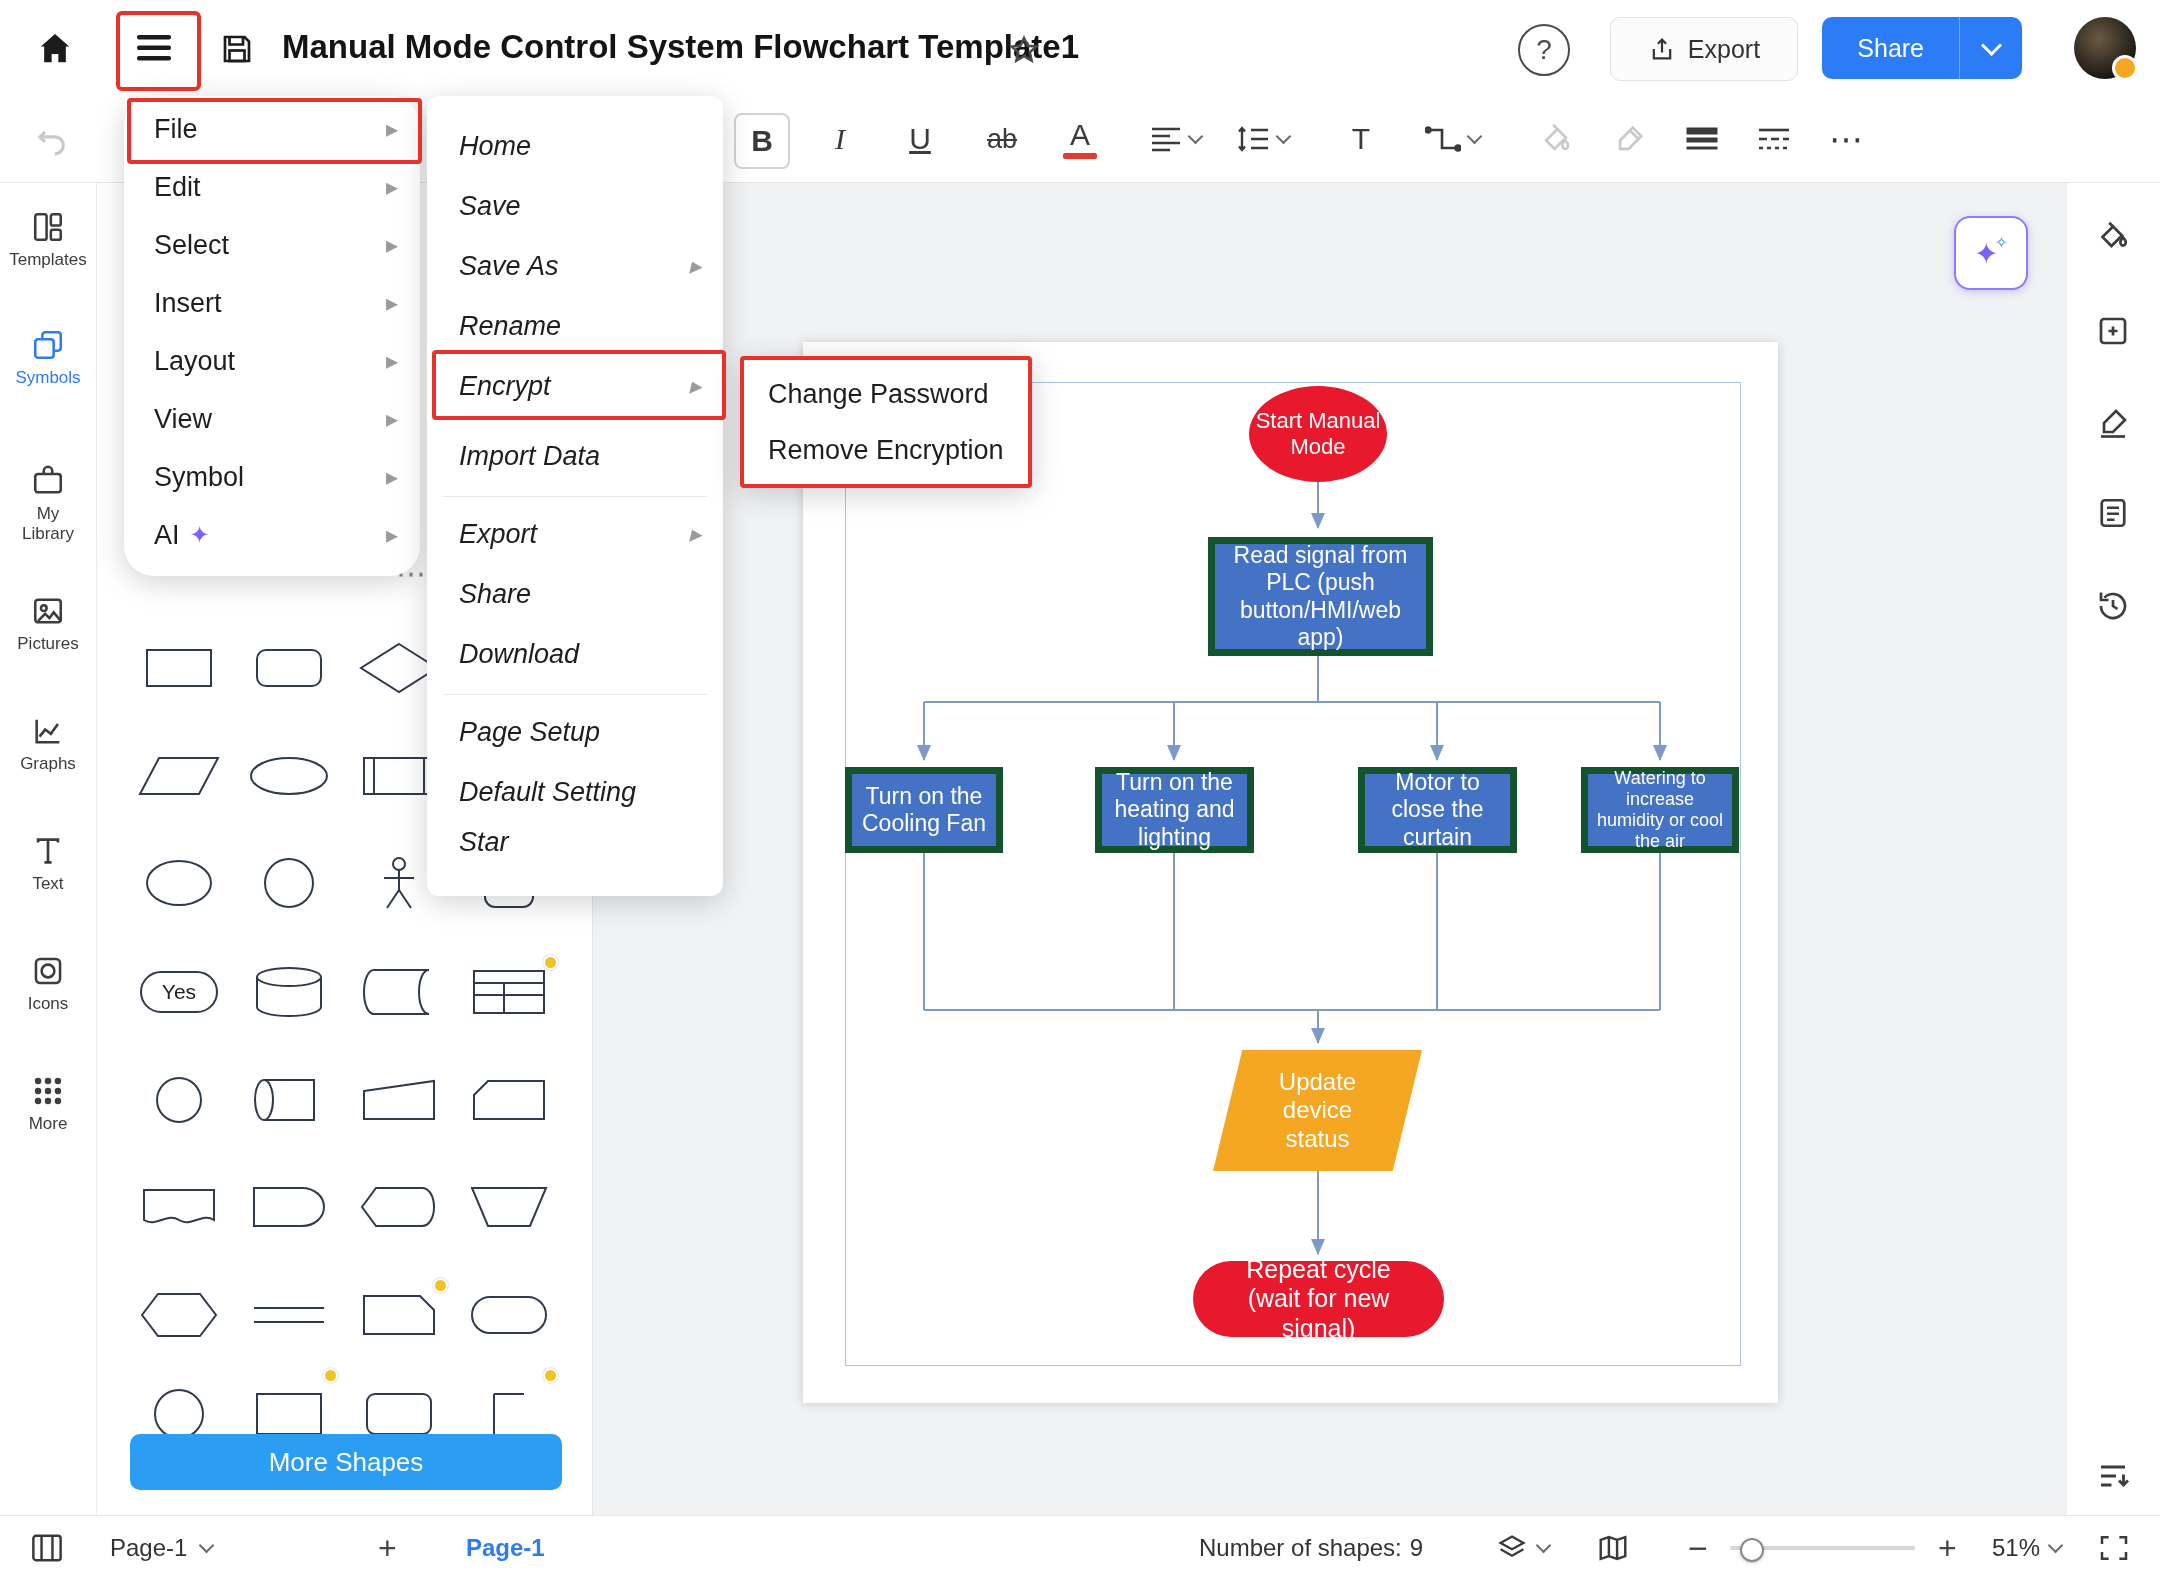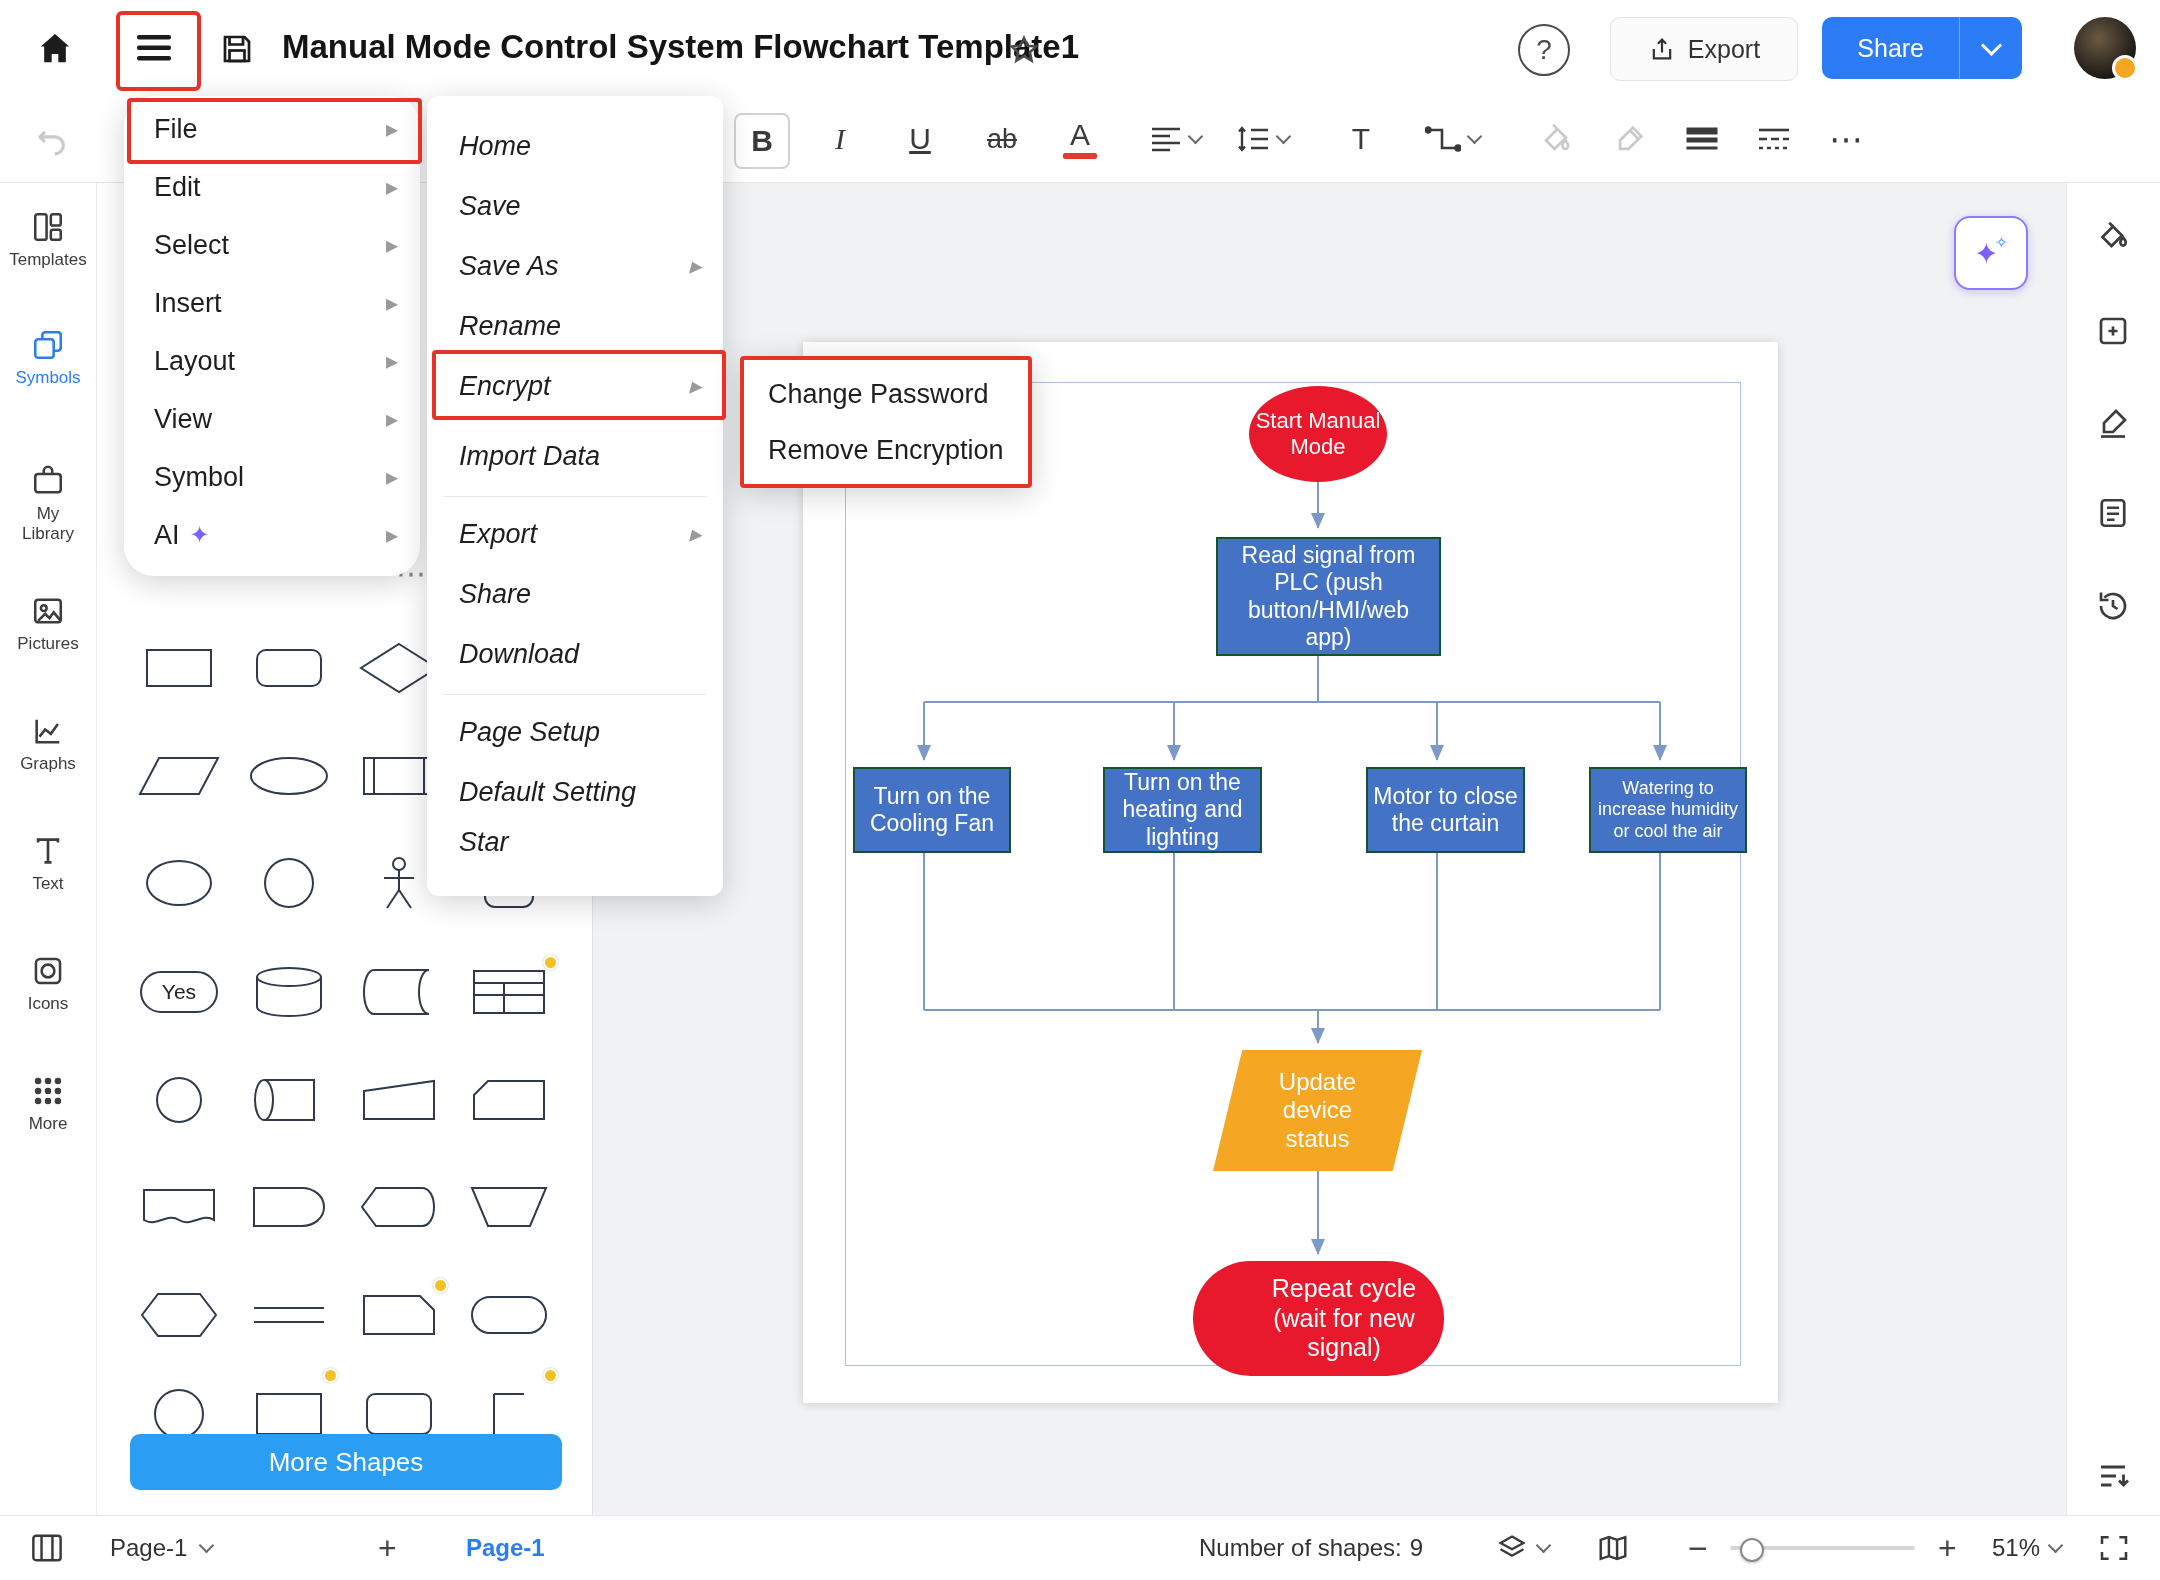--- a/index.html
+++ b/index.html
@@ -47,21 +47,21 @@
   .yes-lbl{position:absolute;left:0;top:0;width:90px;height:62px;display:flex;align-items:center;justify-content:center;font-size:21px;color:#222;}
   .more-shapes{position:absolute;left:34px;top:1252px;width:432px;height:56px;border-radius:10px;background:#2b9df3;color:#fff;font-size:26px;display:flex;align-items:center;justify-content:center;cursor:pointer;}
   .overflow-dots{position:absolute;left:300px;top:374px;font-size:30px;color:#8a8a8a;letter-spacing:2px;}
 
   
   .canvas{position:absolute;left:592px;top:182px;width:1475px;height:1334px;background:#f1f2f4;overflow:hidden;}
   .page{position:absolute;left:211px;top:160px;width:975px;height:1061px;background:#fff;box-shadow:0 1px 10px rgba(0,0,0,.16);}
   .page-border{position:absolute;left:42px;top:40px;width:894px;height:982px;border:1px solid #aec3e0;}
   .node{position:absolute;display:flex;align-items:center;justify-content:center;text-align:center;color:#fff;line-height:1.18;}
   .node.start{border-radius:50%;font-size:22px;}
-  .node.rect{font-size:23px;border:2px solid #14532d;padding:4px;box-sizing:border-box;margin-left:8px;}
+  .node.rect{font-size:23px;border:7px solid #14532d;padding:4px;box-sizing:border-box;}
   .node.para{clip-path:polygon(14% 0,100% 0,86% 100%,0 100%);font-size:24px;}
   .node.stadium{border-radius:60px;font-size:25px;}
   .ai-fab{position:absolute;left:1362px;top:34px;width:70px;height:70px;background:#fff;border:2px solid #8a7bff;border-radius:16px;box-shadow:0 2px 8px rgba(120,100,255,.35);display:flex;align-items:center;justify-content:center;font-size:30px;color:#7b61ff;cursor:pointer;}
   .ai-fab .s2{font-size:16px;color:#3f8cff;margin:-22px 0 0 -4px;}
 
   
   .rightrail{position:absolute;right:0;top:182px;width:93px;bottom:64px;background:#fff;border-left:1px solid #ececee;z-index:4;}
   .rr-icon{position:absolute;left:24px;width:44px;height:44px;display:flex;align-items:center;justify-content:center;cursor:pointer;}
 
   
@@ -519,21 +519,21 @@
     </div>
     <div class="node rect" style="left:766px;top:585px;width:159px;height:86px;background:#4472c4;">
       <span>Motor to close the curtain</span>
     </div>
     <div class="node rect" style="left:989px;top:585px;width:158px;height:86px;background:#4472c4;font-size:18px;">
       <span>Watering to increase humidity or cool the air</span>
     </div>
     <div class="node para" style="left:621px;top:868px;width:209px;height:121px;background:#f5a623;">
       <span style="max-width:140px;">Update device status</span>
     </div>
-    <div class="node stadium" style="left:601px;top:1079px;width:251px;height:115px;background:#e8192d;justify-content:flex-end;">
+    <div class="node stadium" style="left:601px;top:1079px;width:251px;height:76px;background:#e8192d;">
       <span style="max-width:200px;">Repeat cycle (wait for new signal)</span>
     </div>
 
     <div class="ai-fab">
       <span>✦</span>
       <span class="s2">✧</span>
     </div>
   </div>
 
   <div class="rightrail">

